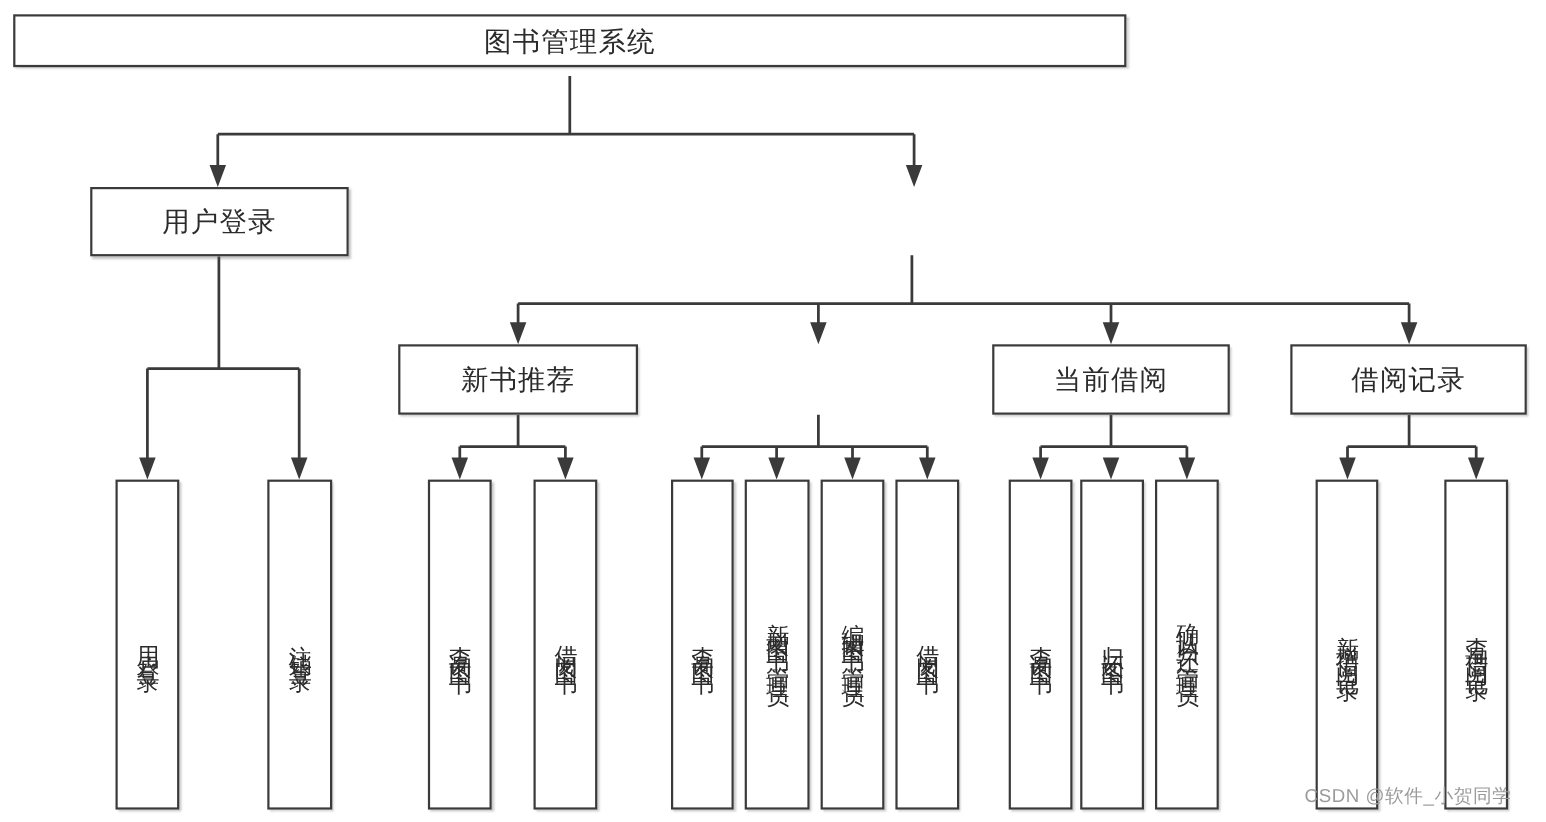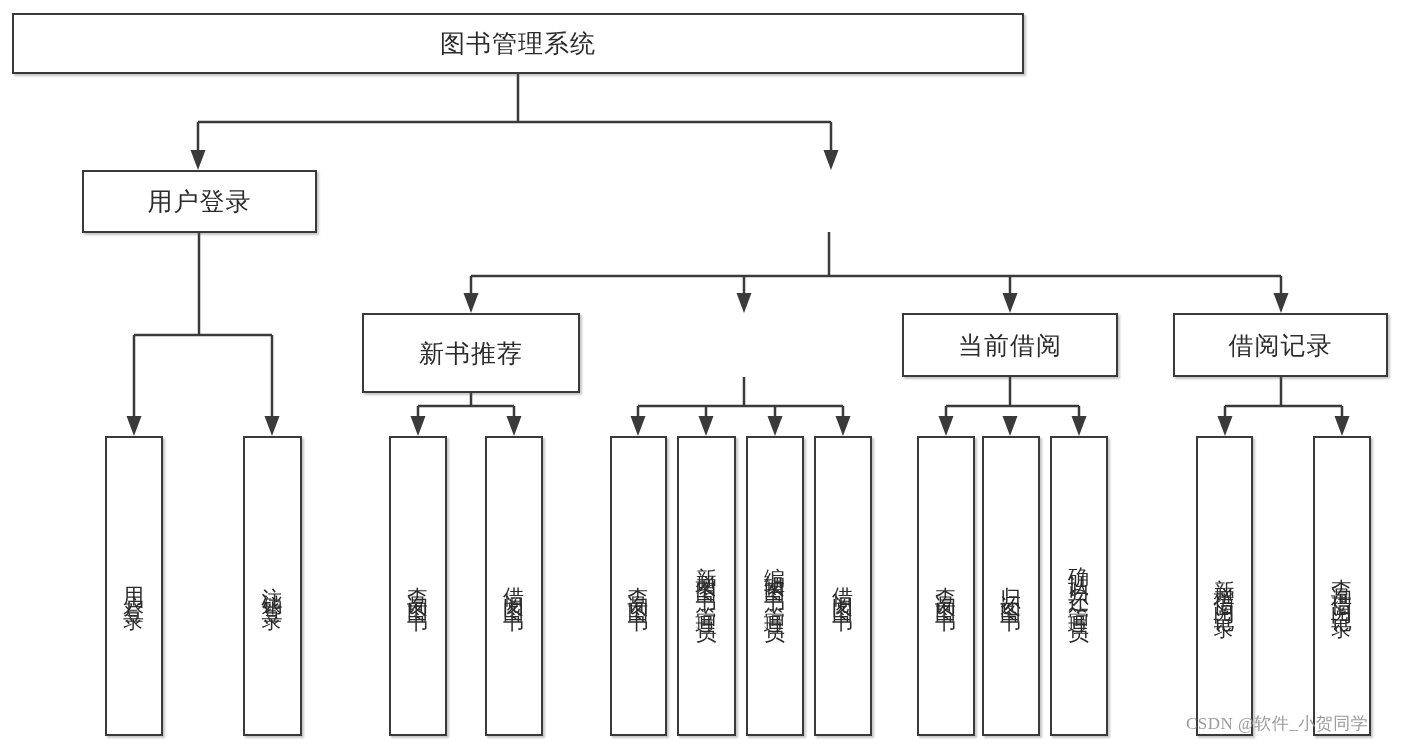--- a/index.html
+++ b/index.html
@@ -50,21 +50,20 @@
   }
   .watermark {
     position: absolute;
     left: 1186px;
     top: 712px;
     font-size: 17px;
     color: #9b9b9b;
     letter-spacing: 0.5px;
     white-space: nowrap;
     z-index: 5;
-    font-family: Liberation Serif, serif;
   }
 </style>
 </head>
 <body>
 
 <div class="stage">
 
   <svg class="connectors" width="1405" height="747" viewBox="0 0 1405 747" xmlns="http://www.w3.org/2000/svg">
     <path fill="none" stroke="#3a3a3a" stroke-width="2.5" d="
       M518,69 V122 M198,122 H831 M198,122 V152 M831,122 V152
@@ -89,29 +88,29 @@
       M698.5,416 L713.5,416 L706,436 Z
       M767.5,416 L782.5,416 L775,436 Z
       M835.5,416 L850.5,416 L843,436 Z
       M938.5,416 L953.5,416 L946,436 Z
       M1002.5,416 L1017.5,416 L1010,436 Z
       M1071.5,416 L1086.5,416 L1079,436 Z
       M1217.5,416 L1232.5,416 L1225,436 Z
       M1334.5,416 L1349.5,416 L1342,436 Z"></path>
   </svg>
 
-  <div class="node" style="left:12px; top:13px; width:1012px; height:61px;align-items:center;">
+  <div class="node" style="left:12px; top:13px; width:1012px; height:48px;align-items:center;">
     <span class="h-label">图书管理系统</span>
   </div>
 
   <div class="node" style="left:82px; top:170px; width:235px; height:63px;">
     <span class="h-label">用户登录</span>
   </div>
 
-  <div class="node" style="left:362px; top:313px; width:218px; height:80px;font-family:Liberation Mono, monospace;">
+  <div class="node" style="left:362px; top:313px; width:218px; height:64px;font-family:Liberation Mono, monospace;">
     <span class="h-label">新书推荐</span>
   </div>
   <div class="node" style="left:902px; top:313px; width:216px; height:64px;text-align:right;">
     <span class="h-label">当前借阅</span>
   </div>
   <div class="node" style="left:1173px; top:313px; width:215px; height:64px;">
     <span class="h-label">借阅记录</span>
   </div>
 
   <div class="node" style="left:105px; top:436px; width:58px; height:300px;">

